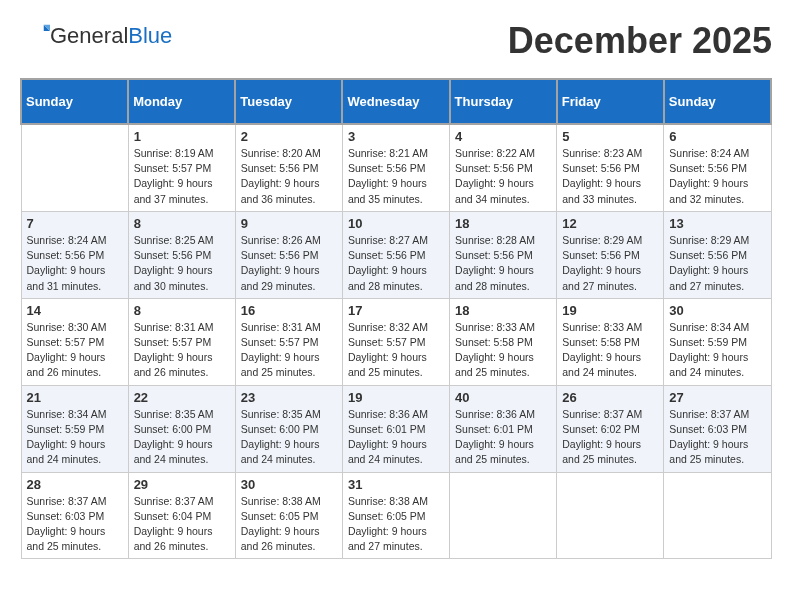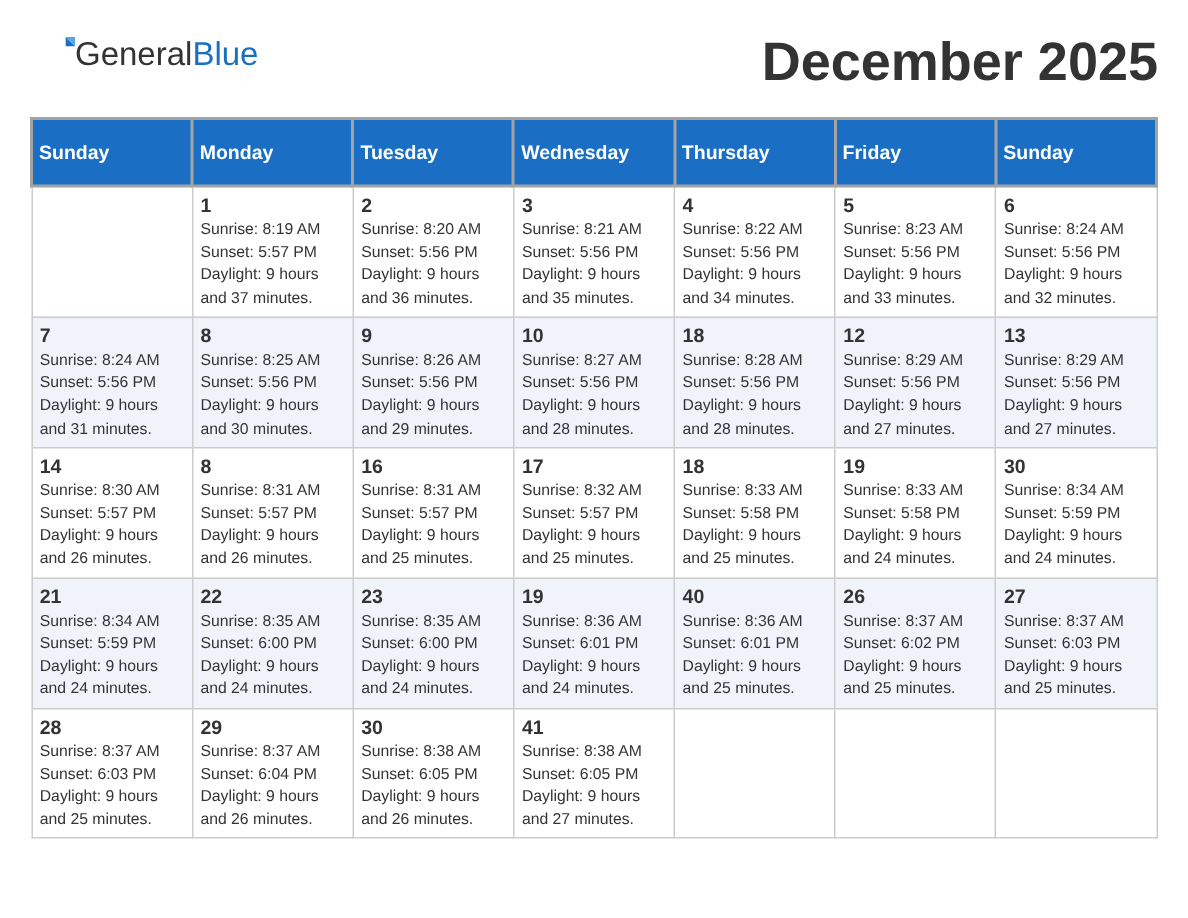--- a/index.html
+++ b/index.html
@@ -250,21 +250,21 @@
         </td>
         <td>
           <span class="day-num">29</span>
           <div class="day-info">Sunrise: 8:37 AM<br>Sunset: 6:04 PM<br>Daylight: 9 hours<br>and 26 minutes.</div>
         </td>
         <td>
           <span class="day-num">30</span>
           <div class="day-info">Sunrise: 8:38 AM<br>Sunset: 6:05 PM<br>Daylight: 9 hours<br>and 26 minutes.</div>
         </td>
         <td>
-          <span class="day-num">41</span>
+          <span class="day-num">31</span>
           <div class="day-info">Sunrise: 8:38 AM<br>Sunset: 6:05 PM<br>Daylight: 9 hours<br>and 27 minutes.</div>
         </td>
         <td class="empty-cell"></td>
         <td class="empty-cell"></td>
         <td class="empty-cell"></td>
       </tr>
     </tbody>
 </table>
 
 </body></html>

